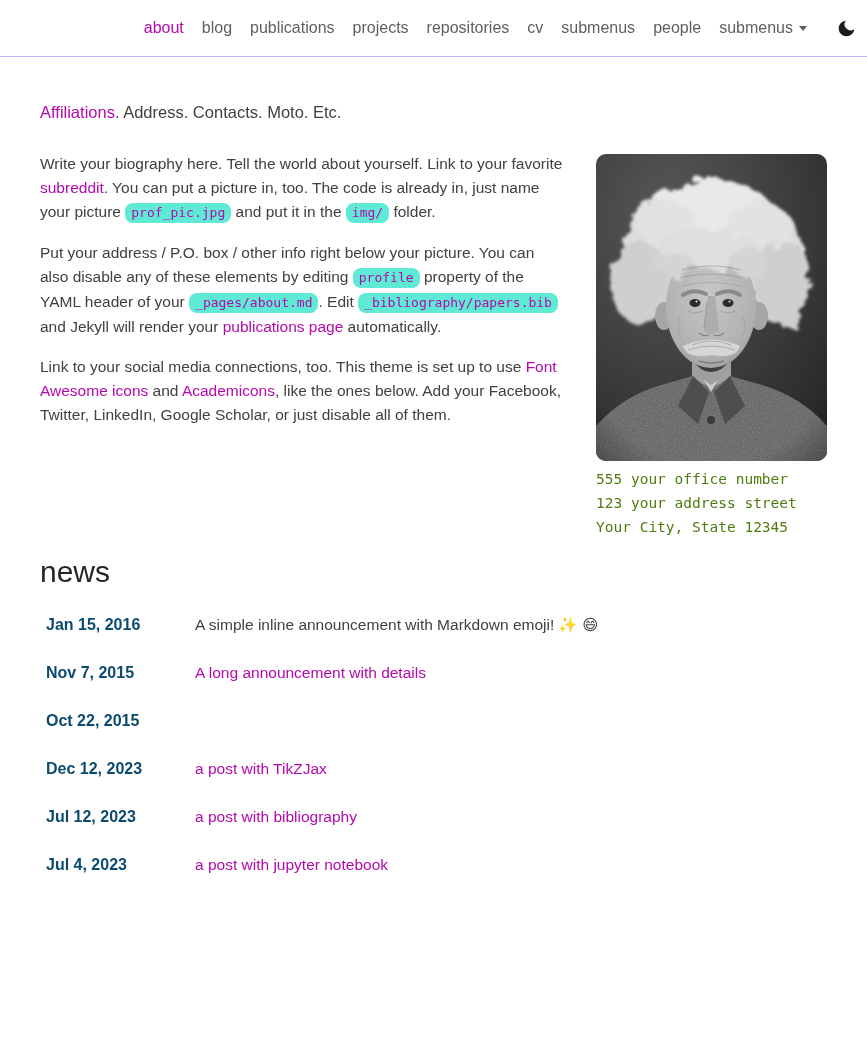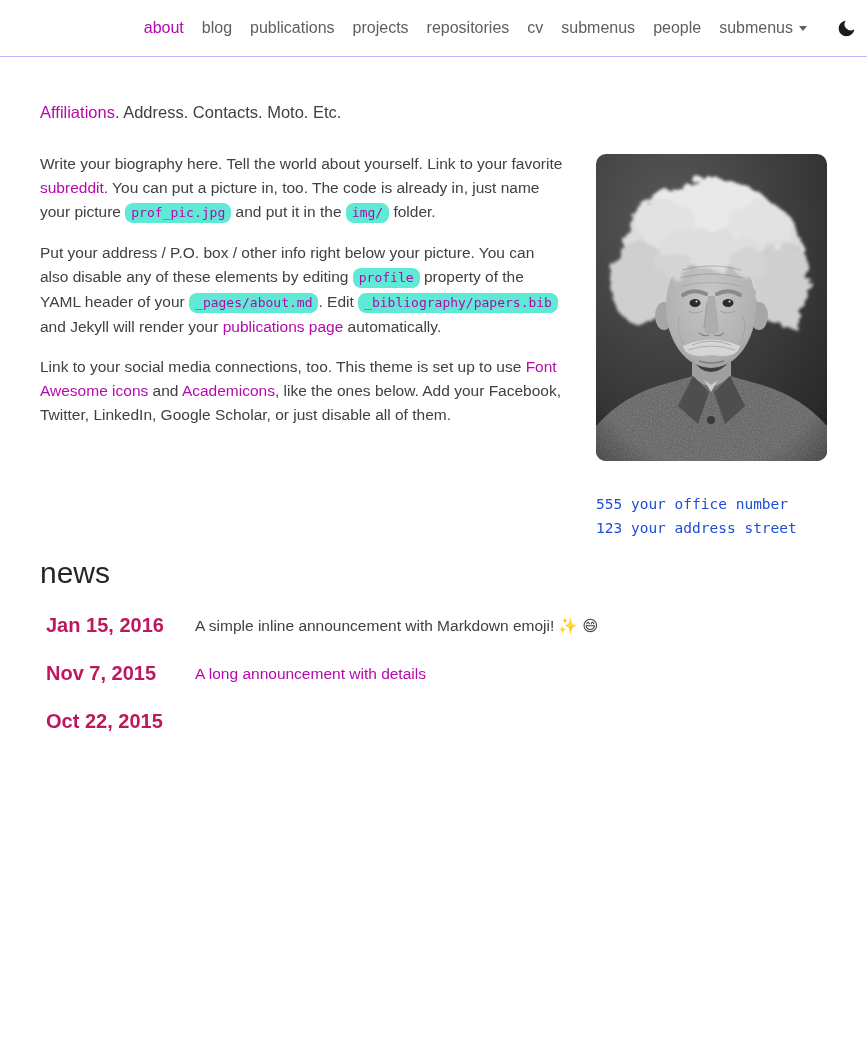--- a/index.html
+++ b/index.html
@@ -47,23 +47,23 @@
   a, .desc a { color:#b509ac; text-decoration:none; }
   
   .profile {
     float:right; width:231px; margin:2px 0 16px 30px;
   }
   .profile-img {
     width:231px; height:307px; border-radius:10px; overflow:hidden; display:block;
   }
   .profile-img svg { display:block; width:100%; height:100%; }
   .address {
-    margin-top:31px;
+    margin-top:6px;
     font-family:"DejaVu Sans Mono","Liberation Mono",monospace;
-    font-size:14.5px; line-height:24px; color:#1d4ed8; white-space:nowrap;
+    font-size:14.5px; line-height:24px; color:#4d7c0f; white-space:nowrap;
   }
   
   .bio p {
     font-size:15.5px; line-height:24px; margin:0 0 16px 0;
   }
   code.chip {
     font-family:"DejaVu Sans Mono","Liberation Mono",monospace;
     font-size:13px; color:#b509ac; background:#5eead4;
     padding:2px 6px 3px 6px; border-radius:8px; white-space:nowrap;
   }
@@ -71,21 +71,21 @@
   .section { clear:left; }
   h2.section-heading {
     font-size:30px; font-weight:400; color:#262626;
     margin:46px 0 26px 0; line-height:1.1;
   }
   h2.first { clear:both; margin-top:28px; }
   .rows { }
   .row { display:flex; align-items:flex-start; margin-bottom:27px; }
   .row .date {
     width:155px; flex:0 0 155px; padding-left:6px;
-    font-size:20px; font-weight:700; color:#be185d; line-height:21px;
+    font-size:16px; font-weight:700; color:#0c4a6e; line-height:21px;
   }
   .row .text {
     font-size:15.5px; color:#404040; line-height:21px;
   }
   .row .text.link { color:#b509ac; cursor:pointer; }
 </style>
 </head>
 <body>
 
 <nav class="navbar">
@@ -220,20 +220,21 @@
           <circle cx="115" cy="266" r="4" fill="#3a3a3a"></circle>
           <rect x="0" y="0" width="231" height="307" fill="url(#vigG)"></rect>
         </svg>
       </span>
       <div class="address">
 
           <div>555 your office number</div>
 
           <div>123 your address street</div>
 
+          <div>Your City, State 12345</div>
         </div>
     </div>
 
     <p><span>Write your biography here. Tell the world about yourself. Link to your favorite </span><a href="#">subreddit</a><span>. You can put a picture in, too. The code is already in, just name your picture </span><code class="chip">prof_pic.jpg</code><span> and put it in the </span><code class="chip">img/</code><span> folder.</span></p>
     <p><span>Put your address / P.O. box / other info right below your picture. You can also disable any of these elements by editing </span><code class="chip">profile</code><span> property of the YAML header of your </span><code class="chip">_pages/about.md</code><span>. Edit </span><code class="chip">_bibliography/papers.bib</code><span> and Jekyll will render your </span><a href="#">publications page</a><span> automatically.</span></p>
     <p><span>Link to your social media connections, too. This theme is set up to use </span><a href="#">Font Awesome icons</a><span> and </span><a href="#">Academicons</a><span>, like the ones below. Add your Facebook, Twitter, LinkedIn, Google Scholar, or just disable all of them.</span></p>
 
     <div class="section">
       <h2 class="section-heading first">news</h2>
       <div class="rows">
@@ -248,16 +249,33 @@
             <div class="text link">A long announcement with details</div>
           </div>
 
           <div class="row">
             <div class="date">Oct 22, 2015</div>
           </div>
         </div>
     </div>
 
     <div class="section">
+      <div class="rows">
+
+          <div class="row">
+            <div class="date">Dec 12, 2023</div>
+            <div class="text link">a post with TikZJax</div>
+          </div>
+
+          <div class="row">
+            <div class="date">Jul 12, 2023</div>
+            <div class="text link">a post with bibliography</div>
+          </div>
+
+          <div class="row">
+            <div class="date">Jul 4, 2023</div>
+            <div class="text link">a post with jupyter notebook</div>
+          </div>
+        </div>
     </div>
 
   </article>
 </div>
 
 </body></html>

